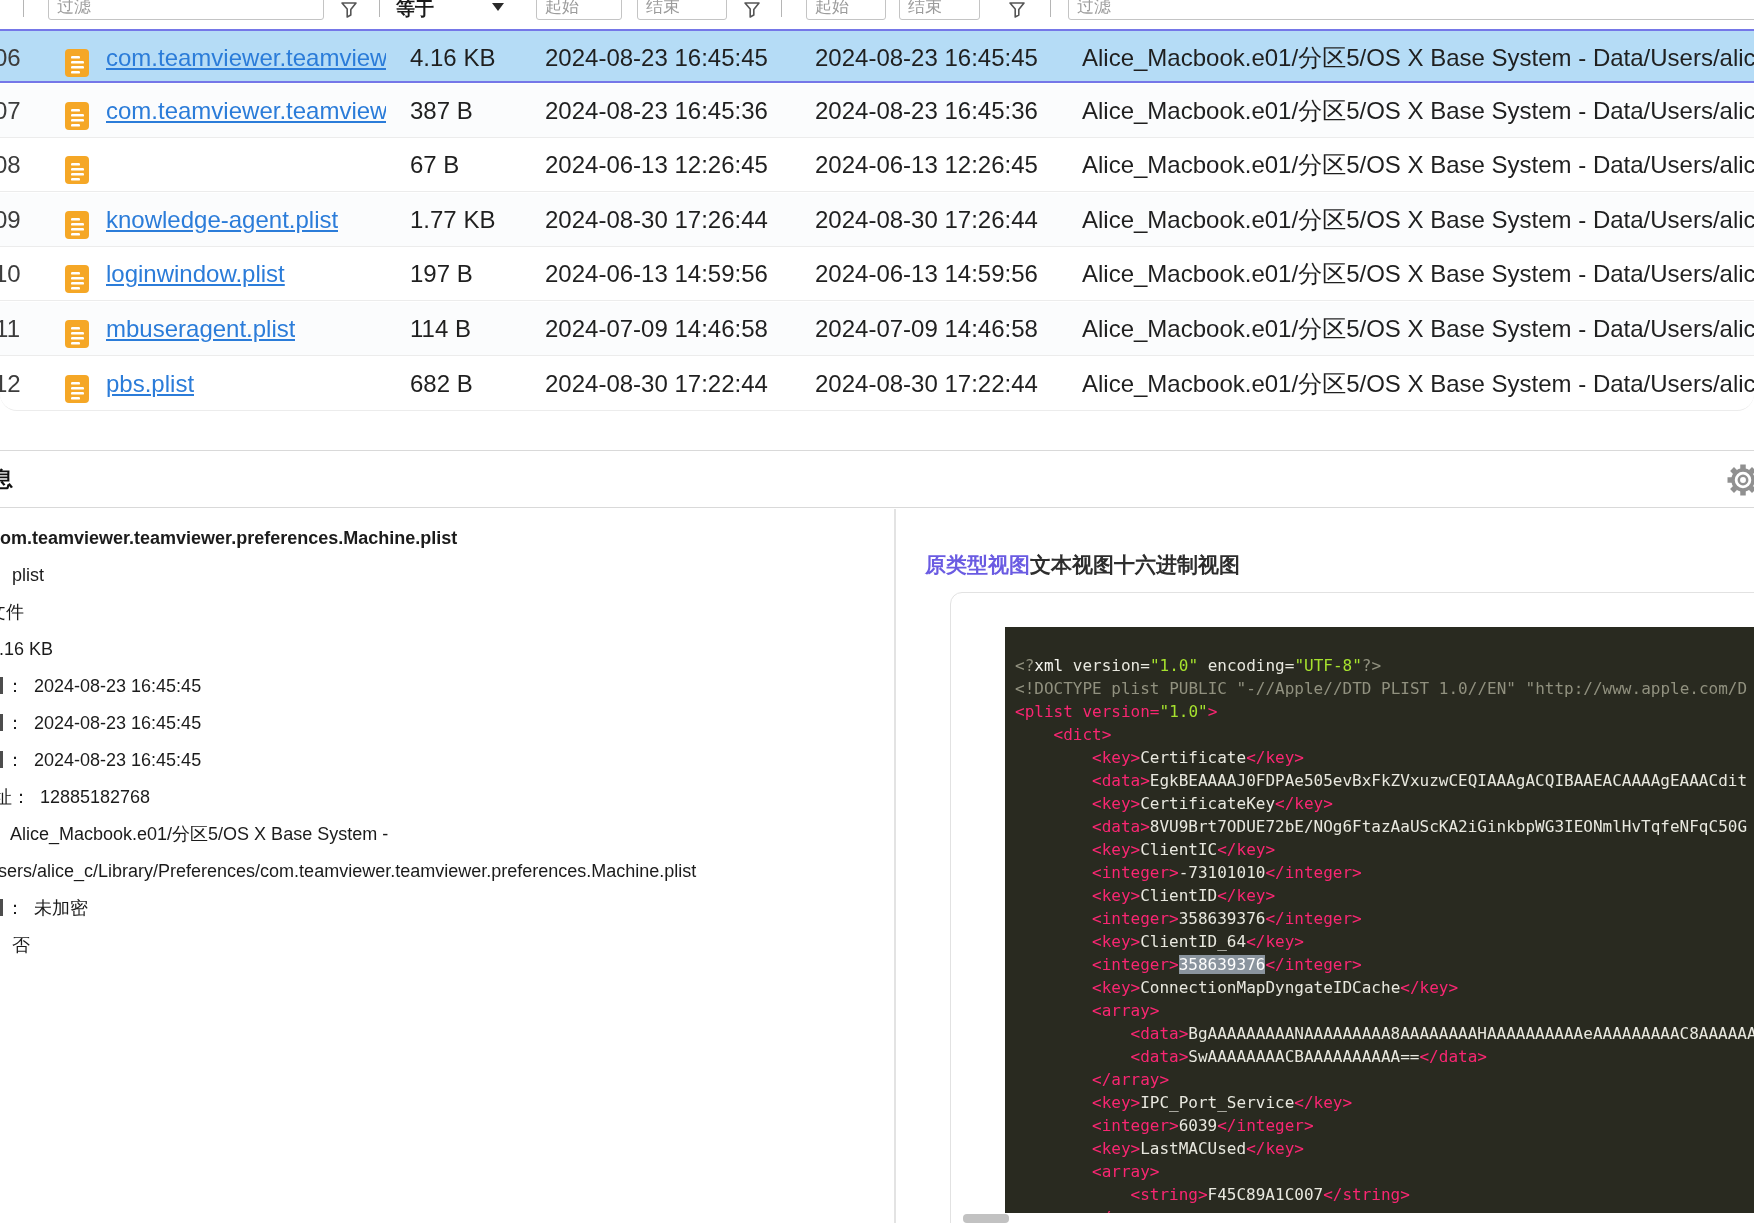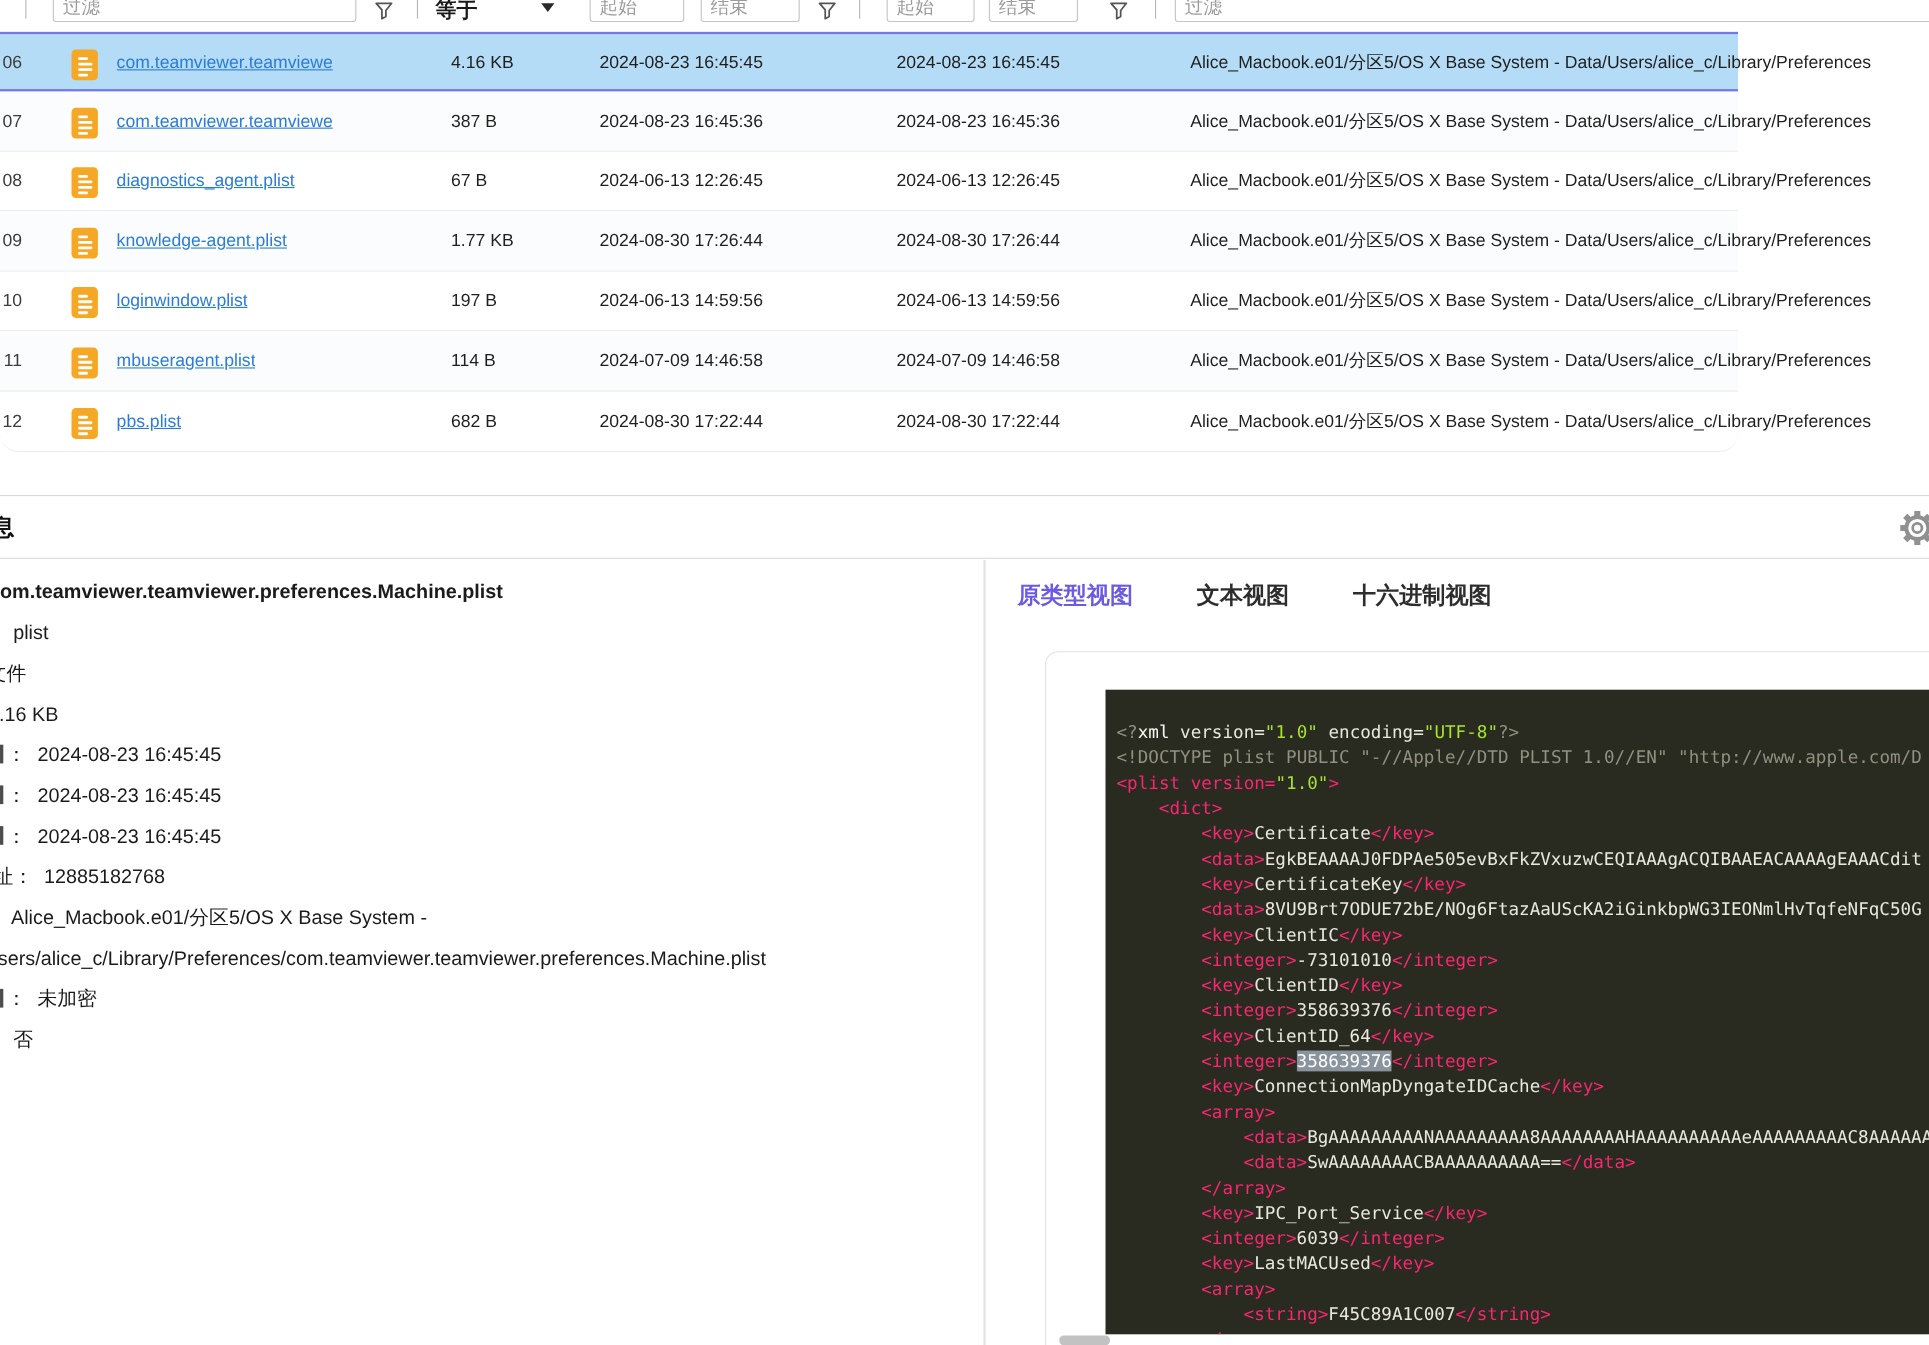--- a/index.html
+++ b/index.html
@@ -11,21 +11,21 @@
   .f-sep { position:absolute; top:0; width:1px; height:17px; background:#b5b5b5; }
   .f-input { position:absolute; top:-7px; height:27px; border:1px solid #c4c4c4; border-radius:3px;
     font-family:"Liberation Sans",sans-serif; font-size:17px; padding:0 8px; color:#222; outline:none; }
   .f-input::placeholder { color:#9c9c9c; }
   .funnel { position:absolute; top:1px; width:18px; height:18px; }
   .op-drop { position:absolute; left:396px; top:-4px; font-size:19px; font-weight:600; color:#1a1a1a; cursor:default; }
   .op-caret { position:absolute; left:492px; top:3px; width:0; height:0;
     border-left:6px solid transparent; border-right:6px solid transparent; border-top:8px solid #2a2a2a; }
 
   
-  .trow { position:absolute; left:0; width:1580px; height:54px; line-height:54px; font-size:16px;
+  .trow { position:absolute; left:0; width:1754px; height:54px; line-height:54px; font-size:24px;
     color:#1f1f1f; white-space:nowrap; background:#fff; border-bottom:1px solid #ececec; cursor:default; }
   .trow.alt { background:#fbfcfd; }
   .trow.sel { background:#b5dcf6; border-top:2px solid #7577e8; border-bottom:2px solid #7577e8; }
   .cnum { position:absolute; left:-6px; width:26px; text-align:right; color:#3c3c3c; }
   .cicon { position:absolute; left:64px; top:12px; width:26px; height:30px; }
   .cname { position:absolute; left:106px; max-width:280px; overflow:hidden; text-overflow:clip;
     color:#2b7cd9; text-decoration:underline; cursor:pointer; display:inline-block; }
   .csize { position:absolute; left:410px; }
   .ct1 { position:absolute; left:545px; }
   .ct2 { position:absolute; left:815px; }
@@ -36,21 +36,21 @@
     border-top:1px solid #d9d9d9; border-bottom:1px solid #d9d9d9; }
   .strip-title { position:absolute; left:-8px; top:14px; font-size:21px; font-weight:bold; color:#111; }
   .gear { position:absolute; left:1726px; top:12px; width:34px; height:34px; cursor:pointer; }
 
   
   .v-div { position:absolute; left:894px; top:509px; width:2px; height:714px; background:#e3e3e3; }
 
   .iline { position:absolute; height:37px; line-height:37px; font-size:18px; color:#1b1b1b; white-space:pre; }
   .sliver { display:inline-block; width:3px; height:17px; background:#4d4d4d; vertical-align:-2px; margin-right:3px; }
 
-  .tabs { position:absolute; left:925px; top:527px; display:flex; gap:58px; }
+  .tabs { position:absolute; left:925px; top:551px; display:flex; }
   .tab { font-size:21px; font-weight:bold; color:#2d2d2d; cursor:pointer; white-space:nowrap; }
   .tab.active { color:#6a5be2; }
 
   .card { position:absolute; left:950px; top:592px; width:860px; height:700px;
     background:#fff; border:1px solid #e2e2e2; border-radius:12px; }
   .code-wrap { position:absolute; left:1005px; top:627px; width:760px; height:586px;
     background:#292a20; overflow:hidden; }
   .code { padding:27px 0 0 10px; font-family:"DejaVu Sans Mono","Liberation Mono",monospace;
     font-size:16px; line-height:23px; color:#e8e8df; }
   .cl { white-space:pre; height:23px; }
@@ -124,21 +124,20 @@
     </div>
     <div class="trow" style="top: 138px;">
       <span class="cnum">08</span>
       <span class="cicon"><svg width="26" height="30" viewBox="0 0 26 30">
           <rect x="1" y="1" width="24" height="28" rx="4" fill="#f5a726"></rect>
           <rect x="7" y="8" width="9" height="2.6" rx="1.2" fill="#fff"></rect>
           <rect x="7" y="13" width="13" height="2.6" rx="1.2" fill="#fff"></rect>
           <rect x="7" y="18" width="13" height="2.6" rx="1.2" fill="#fff"></rect>
           <rect x="7" y="23" width="9" height="2.6" rx="1.2" fill="#fff"></rect>
         </svg></span>
-      <span class="cname">diagnostics_agent.plist</span>
       <span class="csize">67 B</span>
       <span class="ct1">2024-06-13 12:26:45</span>
       <span class="ct2">2024-06-13 12:26:45</span>
       <span class="cpath">Alice_Macbook.e01/分区5/OS X Base System - Data/Users/alice_c/Library/Preferences</span>
     </div>
     <div class="trow alt" style="top: 193px;">
       <span class="cnum">09</span>
       <span class="cicon"><svg width="26" height="30" viewBox="0 0 26 30">
           <rect x="1" y="1" width="24" height="28" rx="4" fill="#f5a726"></rect>
           <rect x="7" y="8" width="9" height="2.6" rx="1.2" fill="#fff"></rect>

